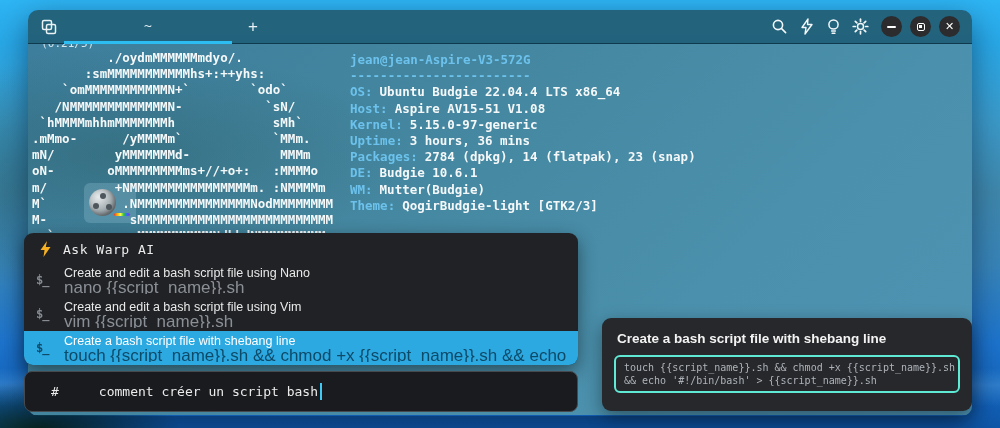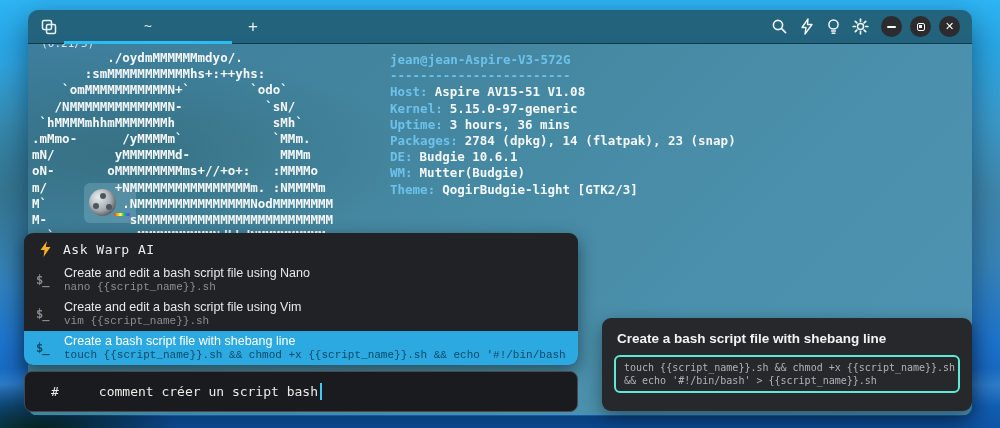--- a/index.html
+++ b/index.html
@@ -73,21 +73,21 @@
   .ball-icon .rainbow{
     position:absolute;right:6px;bottom:7px;width:16px;height:3px;border-radius:2px;
     background:linear-gradient(90deg,#e33,#fa0,#ff5,#3c3,#36f,#93c);
   }
   .fetch{position:absolute;left:4px;top:6px;display:flex;}
   pre, .mono{font-family:"DejaVu Sans Mono",monospace;}
   .art{
     font-size:12.5px;line-height:16.2px;font-weight:bold;color:#f5f8f9;
     width:318px;white-space:pre;
   }
-  .info{padding-top:2px;font-size:12.5px;line-height:16.2px;font-weight:bold;white-space:nowrap;margin-left:40px;}
+  .info{padding-top:2px;font-size:12.5px;line-height:16.2px;font-weight:bold;white-space:nowrap;}
   .info .hostline{color:var(--label-blue);}
   .info .sep{color:var(--label-blue);}
   .info-line .lbl{color:var(--label-blue);margin-right:7px;}
   .info-line .val{color:#f5f8f9;}
   .info, .info *{font-family:"DejaVu Sans Mono",monospace;}
   .clipped{
     position:absolute;left:574px;top:207px;font-weight:bold;color:#f5f8f9;
     font-size:12.5px;line-height:16.2px;white-space:pre;
   }
   
@@ -103,21 +103,21 @@
   .sug-row{display:flex;align-items:center;gap:10px;padding:4px 12px;height:34px;cursor:pointer;}
   .sug-row .prompt-ico{
     width:18px;flex:0 0 auto;color:#878c94;font-family:"DejaVu Sans Mono",monospace;
     font-size:12px;font-weight:bold;letter-spacing:-1px;
   }
   .sug-row .texts{flex:1;min-width:0;}
   .sug-row .row-title{
     color:#e9e9e9;font-size:12.5px;line-height:15px;white-space:nowrap;overflow:hidden;
   }
   .sug-row .row-cmd{
-    color:#8b9097;font-size:11px;line-height:13px;font-family:Liberation Mono, monospace;
+    color:#8b9097;font-size:17px;line-height:13px;font-family:Liberation Sans, sans-serif;
     white-space:nowrap;overflow:hidden;
   }
   .sug-row.selected{background:var(--selection);}
   .sug-row.selected .row-title{color:#fff;}
   .sug-row.selected .row-cmd{color:#0d4a68;}
   .sug-row.selected .prompt-ico{color:#0d4a68;}
   
   .cmd-input{
     position:absolute;left:24px;top:371px;width:554px;height:41px;
     background:var(--input-dark);border:1px solid #46494e;border-radius:8px;
@@ -216,20 +216,21 @@
 .mMmo-      /yMMMMm`            `MMm.
 mN/        yMMMMMMMd-            MMMm
 oN-       oMMMMMMMMMms+//+o+:   :MMMMo
 m/         +NMMMMMMMMMMMMMMMMm. :NMMMMm
 M`          .NMMMMMMMMMMMMMMMNodMMMMMMMM
 M-           sMMMMMMMMMMMMMMMMMMMMMMMMMM
 mm`          mMMMMMMMMMMNdhhdNMMMMMMMMMm</pre>
       <div class="info">
         <div class="hostline">jean@jean-Aspire-V3-572G</div>
         <div class="sep">------------------------</div>
+        <div class="info-line"><span class="lbl">OS:</span><span class="val">Ubuntu Budgie 22.04.4 LTS x86_64</span></div>
         <div class="info-line"><span class="lbl">Host:</span><span class="val">Aspire AV15-51 V1.08</span></div>
         <div class="info-line"><span class="lbl">Kernel:</span><span class="val">5.15.0-97-generic</span></div>
         <div class="info-line"><span class="lbl">Uptime:</span><span class="val">3 hours, 36 mins</span></div>
         <div class="info-line"><span class="lbl">Packages:</span><span class="val">2784 (dpkg), 14 (flatpak), 23 (snap)</span></div>
         <div class="info-line"><span class="lbl">DE:</span><span class="val">Budgie 10.6.1</span></div>
         <div class="info-line"><span class="lbl">WM:</span><span class="val">Mutter(Budgie)</span></div>
         <div class="info-line"><span class="lbl">Theme:</span><span class="val">QogirBudgie-light [GTK2/3]</span></div>
       </div>
     </div>
 

